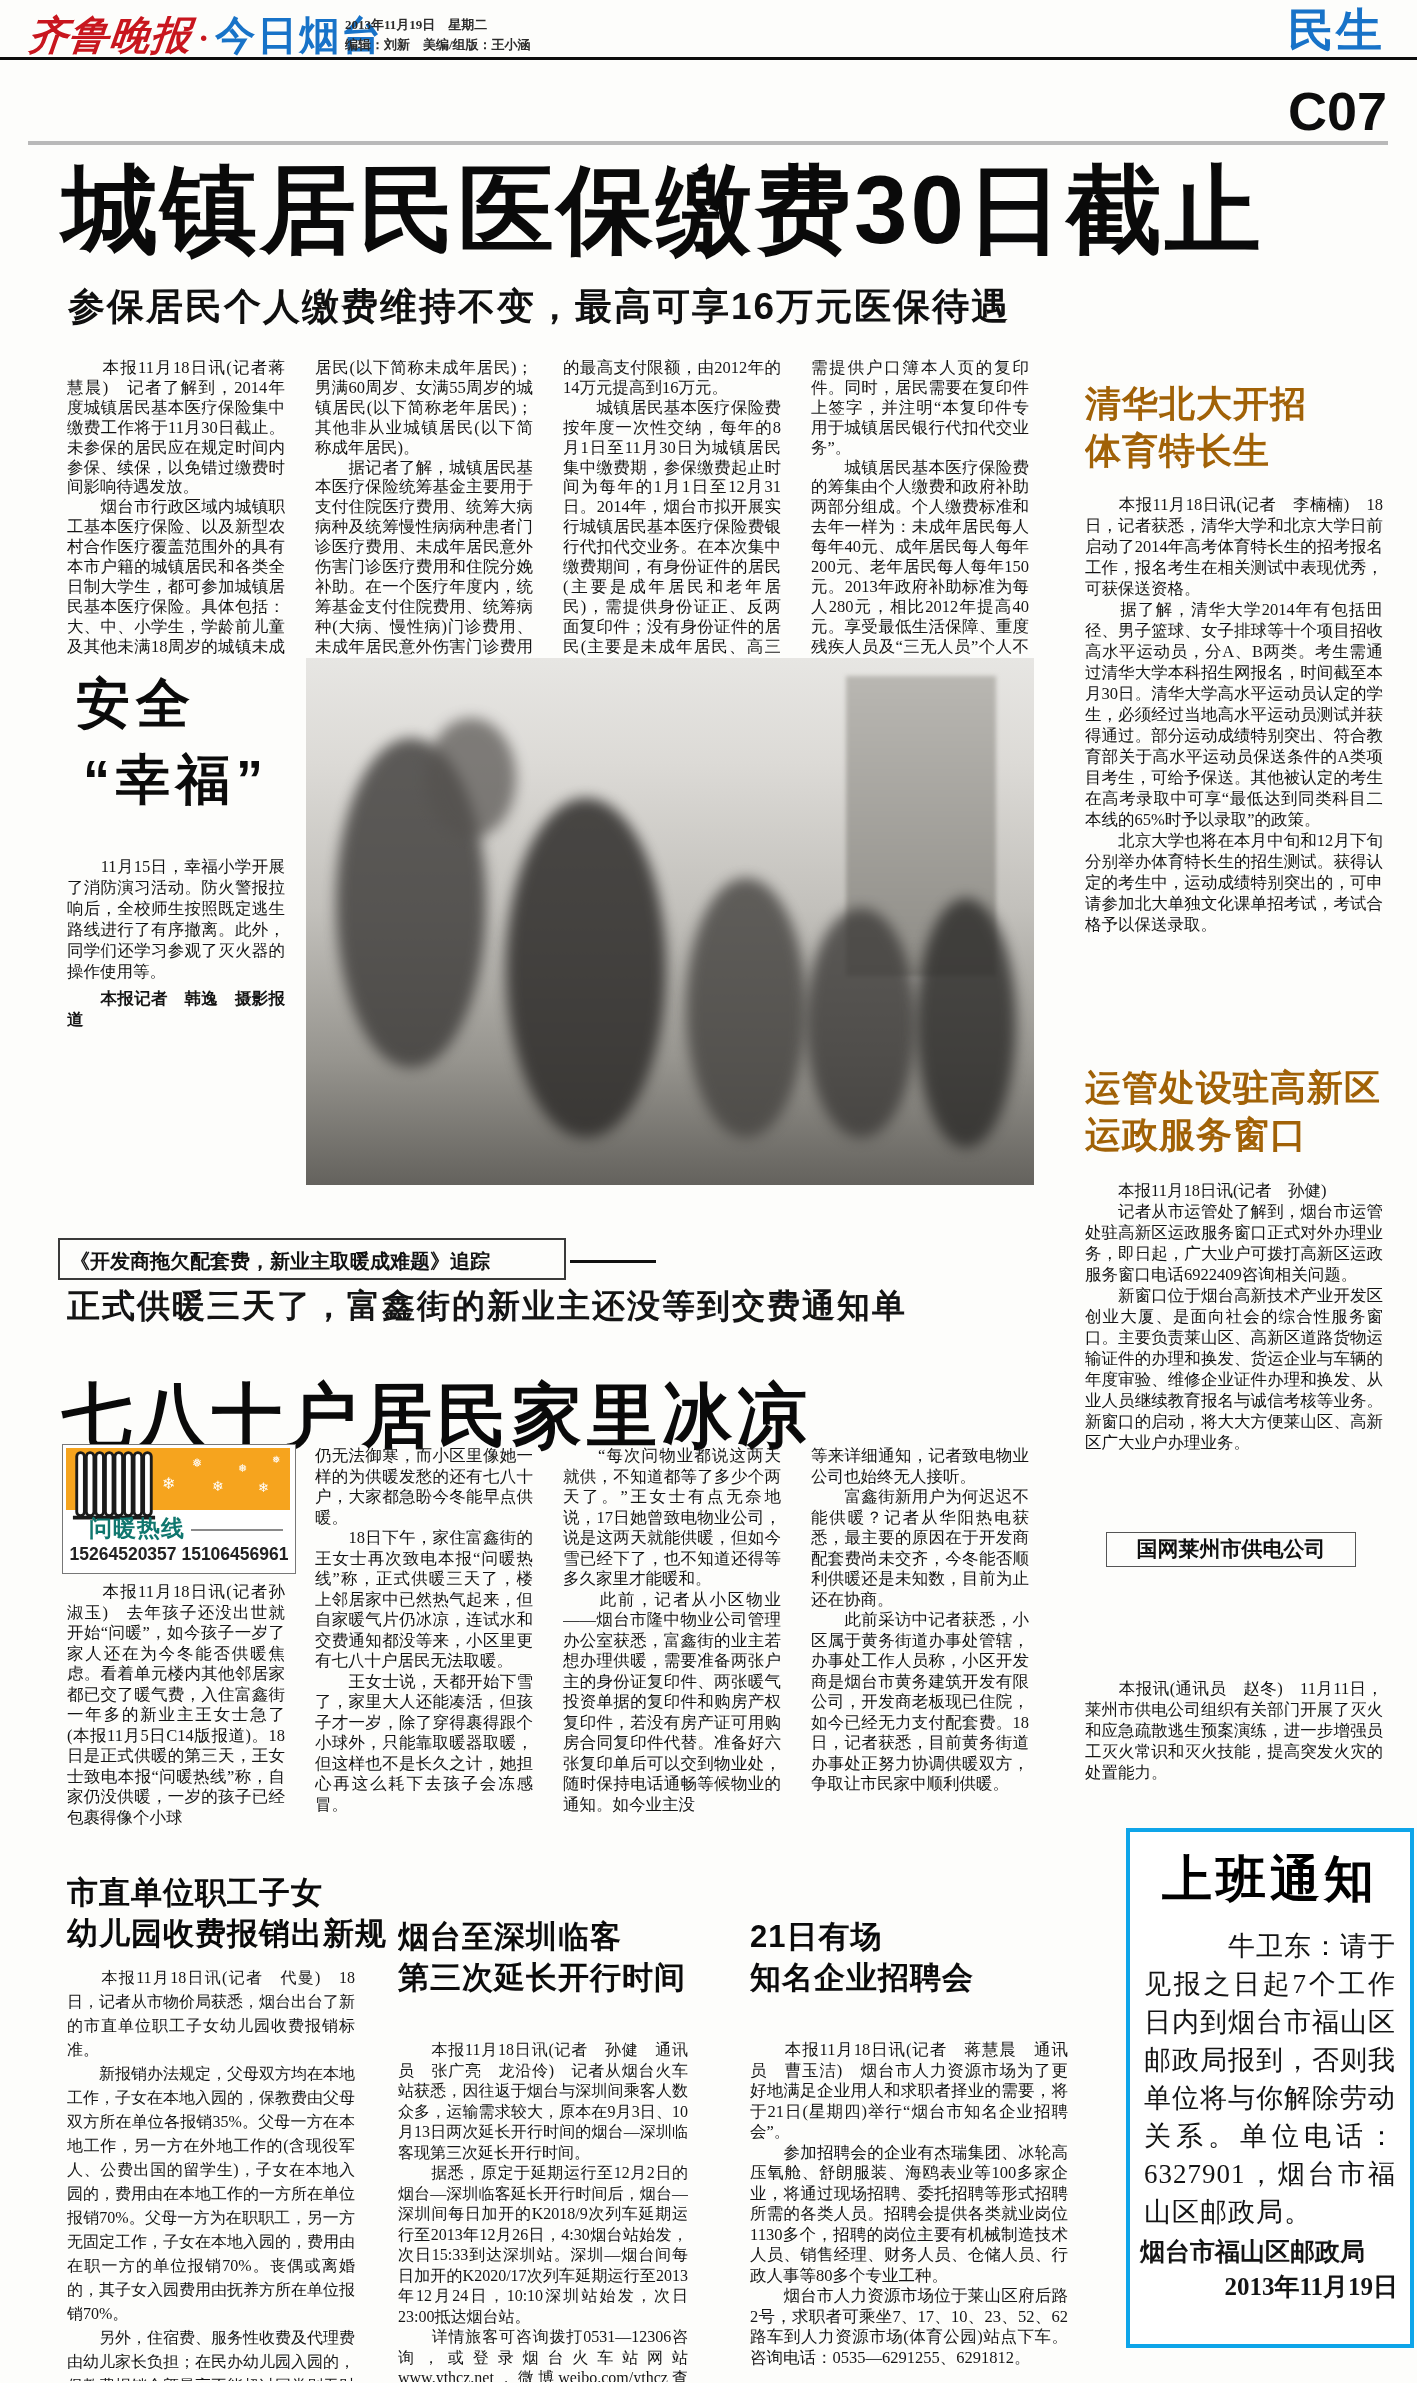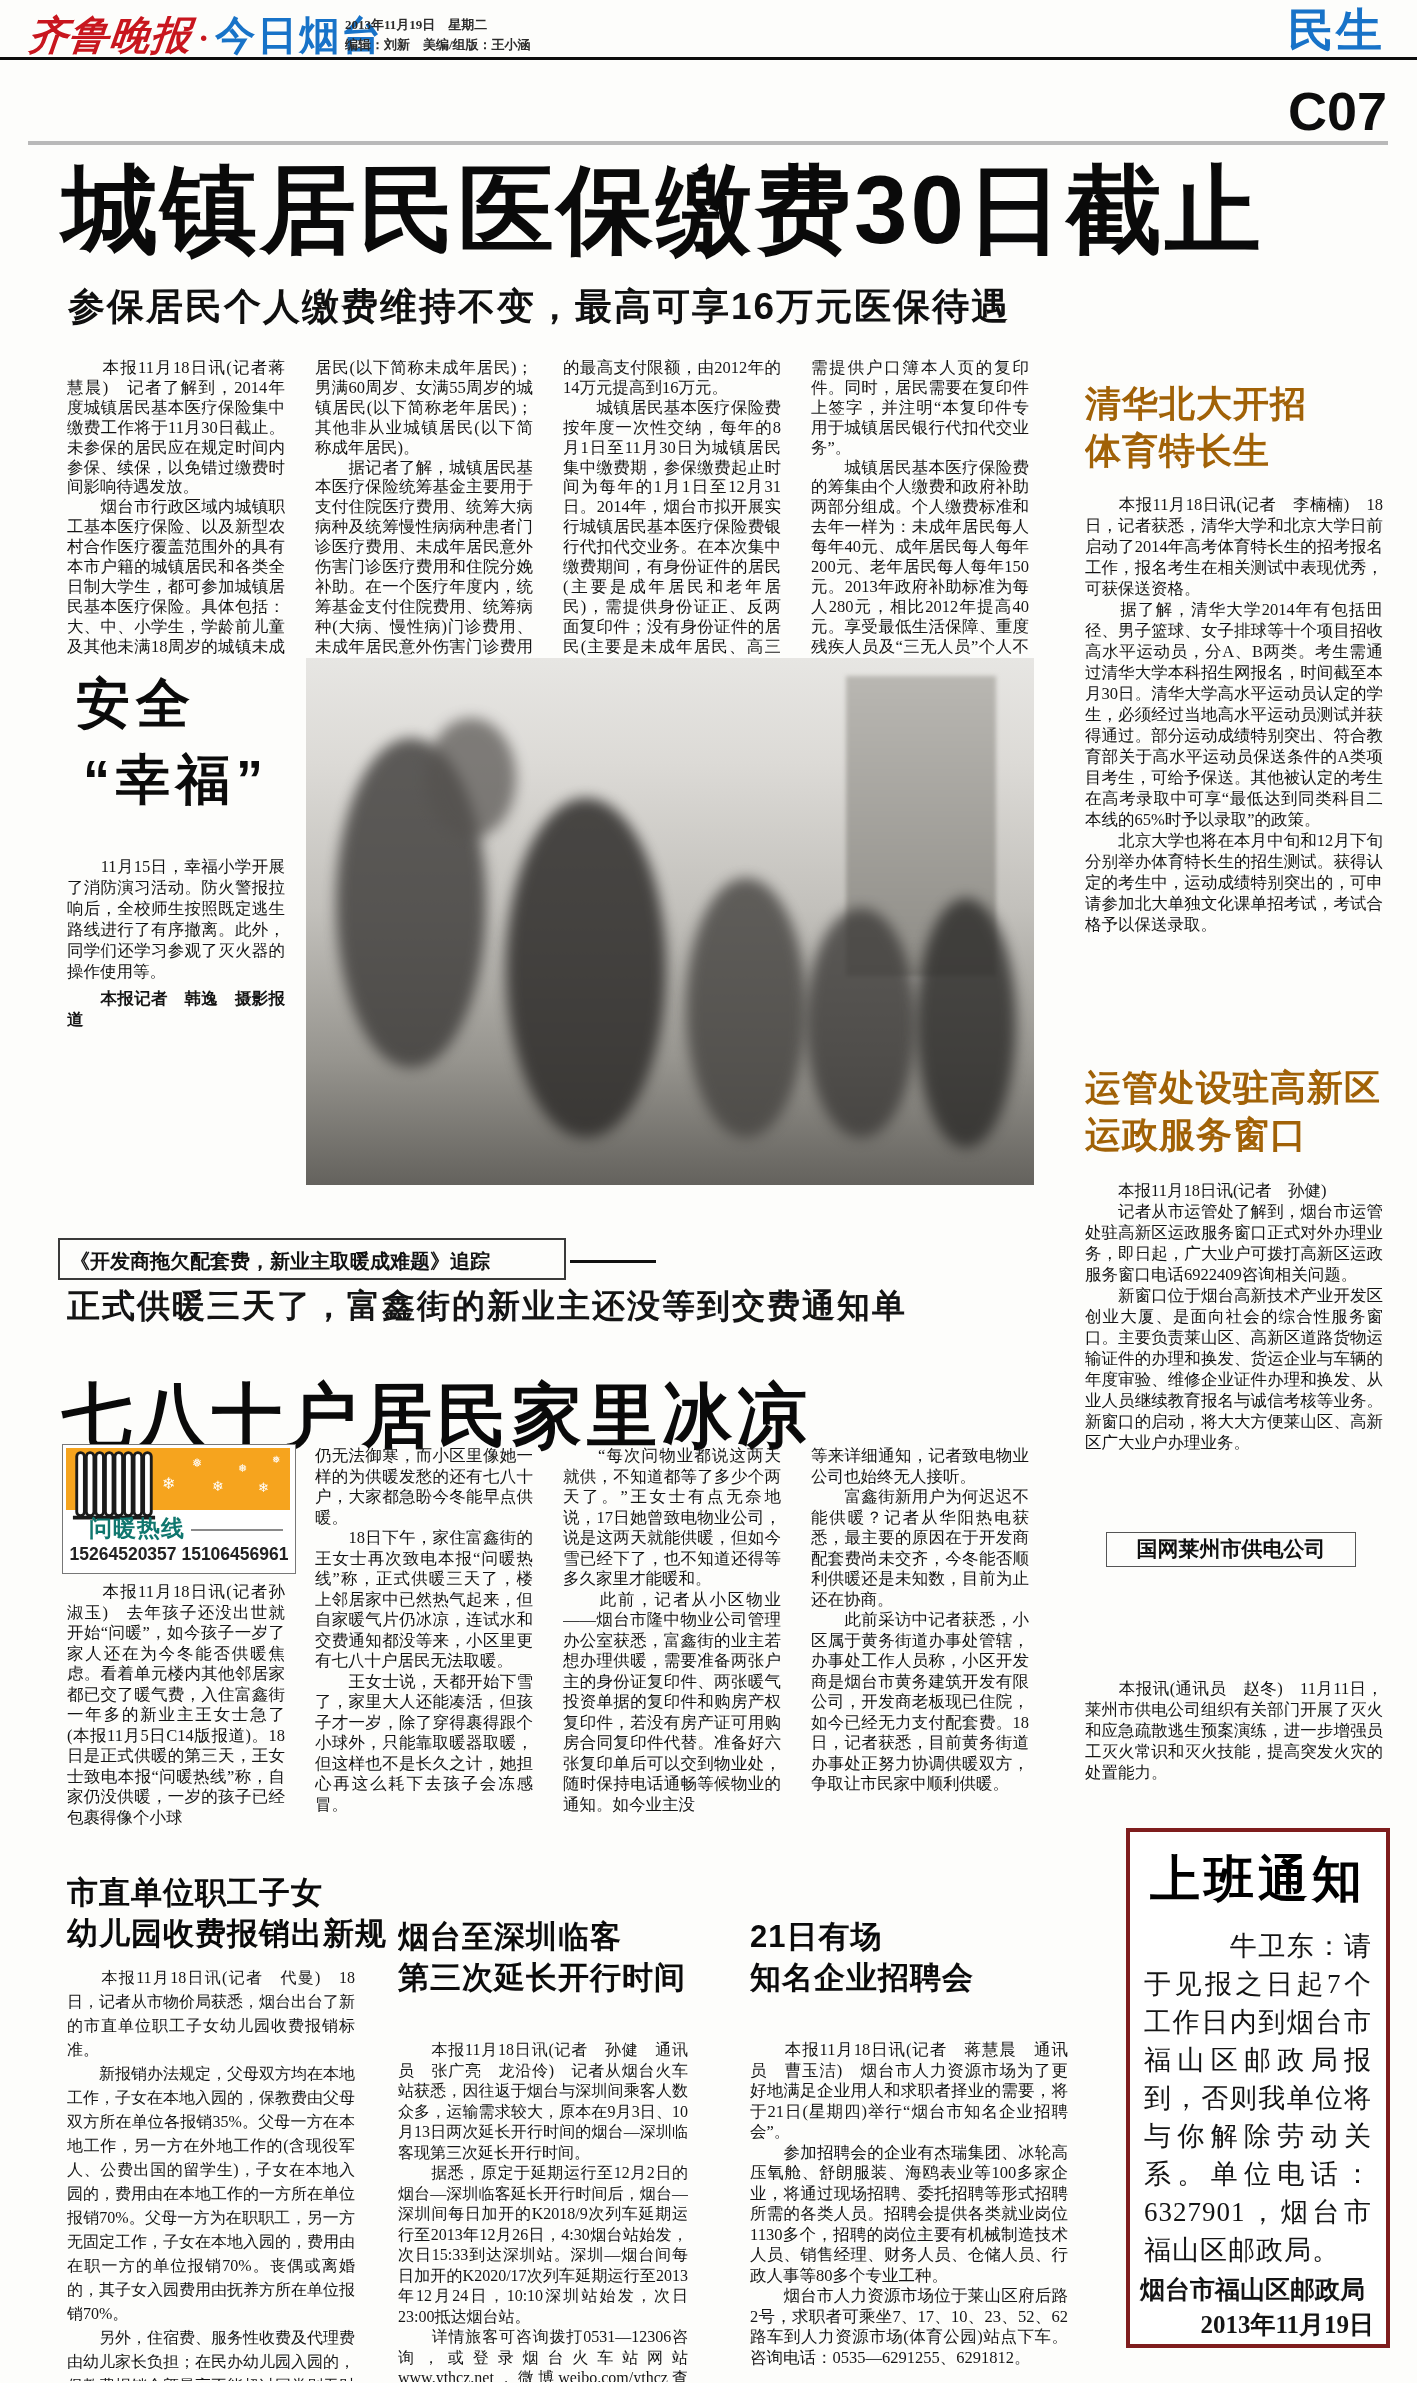--- a/index.html
+++ b/index.html
@@ -45,21 +45,21 @@
   .banner{position:absolute;left:3px;top:3px;width:224px;height:62px;background:var(--orange);}
   .snow{position:absolute;color:#fff;}
   .hot-label{position:absolute;left:26px;top:68px;font-weight:700;font-size:23px;letter-spacing:1px;color:#0f766e;}
   .hot-line{position:absolute;left:128px;top:84px;width:92px;height:2px;background:#8a8a8a;}
   .hot-nums{position:absolute;left:0;top:99px;width:232px;text-align:center;font-weight:600;font-size:17.5px;color:#222;}
   
   .sb-title{left:1085px;font-weight:800;font-size:36px;line-height:47px;letter-spacing:1px;color:#a16207;}
   .sb-body{left:1085px;width:298px;font-size:16.5px;line-height:21px;}
   .sb-kicker{left:1106px;top:1532px;width:248px;height:33px;border:1.5px solid #555;
              text-align:center;font-weight:700;font-size:21px;line-height:31px;color:#111;}
-  .notice{left:1126px;top:1828px;width:264px;height:520px;border:4px solid #7f1d1d;background:#fff;box-sizing:border-box;}
+  .notice{left:1126px;top:1828px;width:288px;height:520px;border:4px solid #0ea5e9;background:#fff;box-sizing:border-box;}
   .notice-title{margin-top:14px;text-align:center;font-weight:900;font-size:50px;letter-spacing:4px;color:#000;}
   .notice-body{margin:14px 14px 0 14px;font-size:27px;line-height:38px;letter-spacing:1px;}
   .notice-sign{margin:4px 10px 0 10px;font-weight:700;font-size:25px;}
   .notice-date{margin:2px 12px 0 0;font-weight:700;font-size:25px;text-align:right;}
   
   .bt-title{font-weight:800;font-size:31px;line-height:41px;letter-spacing:1px;color:#0b0b0b;}
   .bt-body{font-size:16px;}
 </style>
 </head>
 <body>

